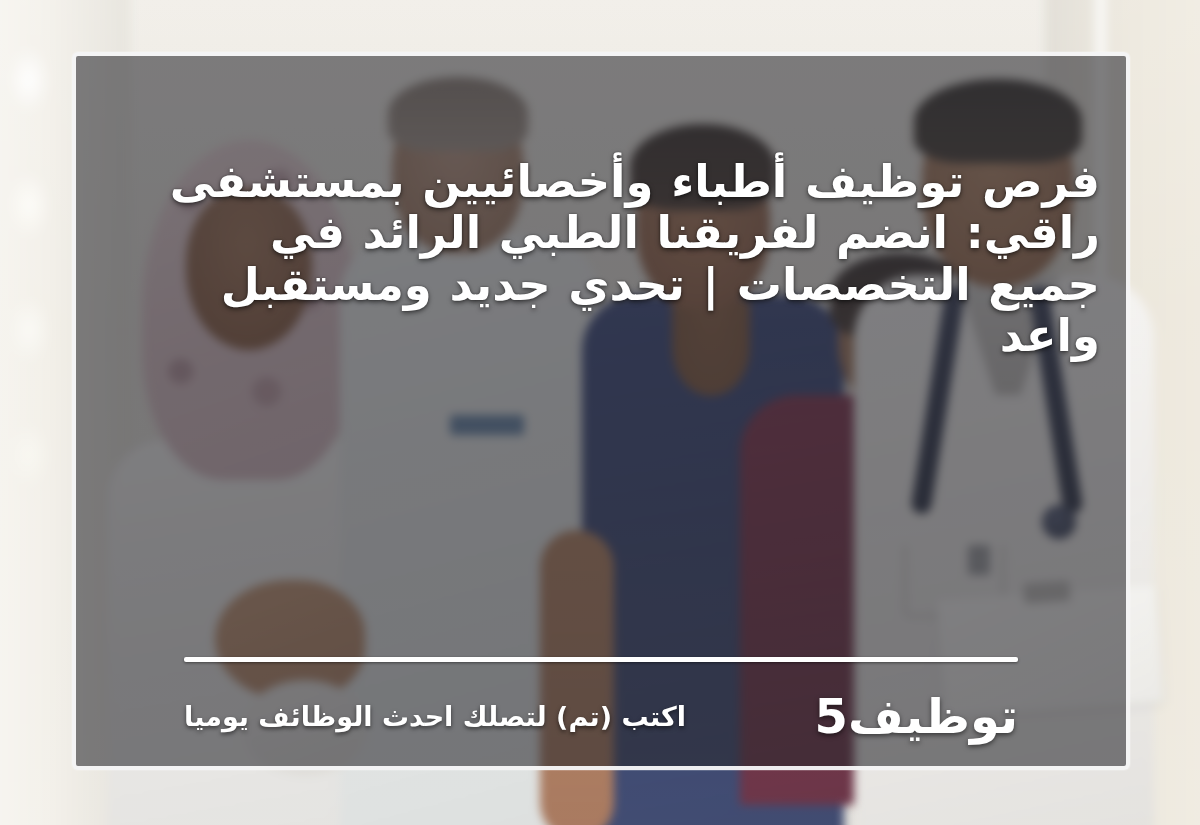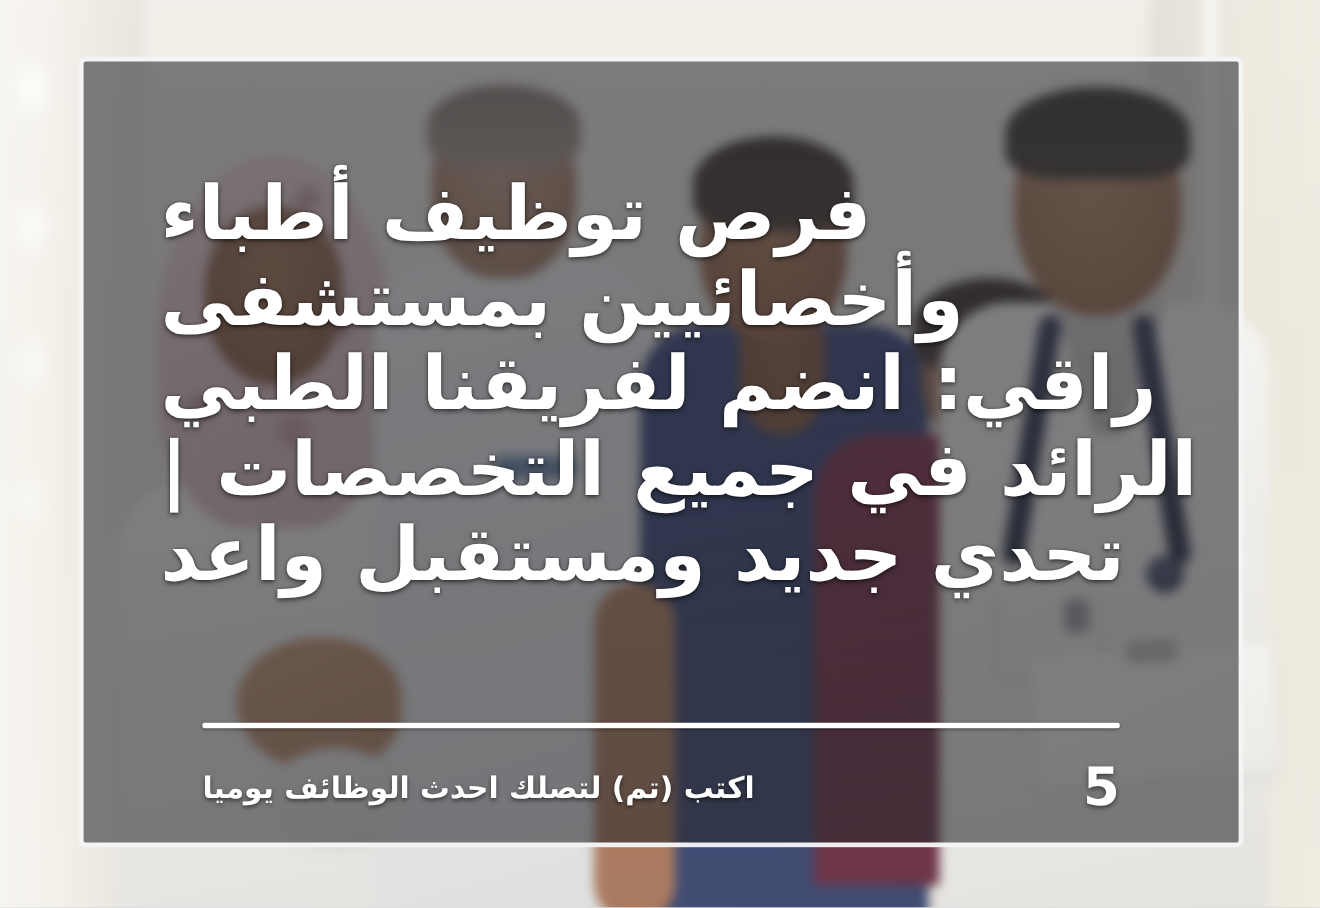--- a/index.html
+++ b/index.html
@@ -272,24 +272,24 @@
     box-sizing: border-box;
   }
 
   
   .headline {
     position: absolute;
     left: 26px;
     right: 26px;
     top: 100px;
     color: #ffffff;
-    font-size: 68px;
+    font-size: 45px;
     line-height: 1.14;
     font-weight: bold;
-    text-align: left;
+    text-align: right;
     direction: rtl;
     text-shadow: 0 2px 5px rgba(0,0,0,.55), 0 0 2px rgba(0,0,0,.4);
     letter-spacing: 0;
     word-spacing: 2px;
     margin-left: 44px;
   }
 
   
   .divider {
     position: absolute;
@@ -407,20 +407,21 @@
 
   <div class="overlay-card">
     <div class="overlay-inner">
 
       <div class="headline">فرص توظيف أطباء وأخصائيين بمستشفى راقي: انضم لفريقنا الطبي الرائد في جميع التخصصات | تحدي جديد ومستقبل واعد</div>
 
       <div class="divider"></div>
 
       <div class="footer-row">
         <div class="brand">
+          <span>توظيف</span>
             <span class="brand-num">5</span>
         </div>
         <div class="tagline">اكتب (تم) لتصلك احدث الوظائف يوميا</div>
       </div>
 
     </div>
   </div>
 
 </div>
 

